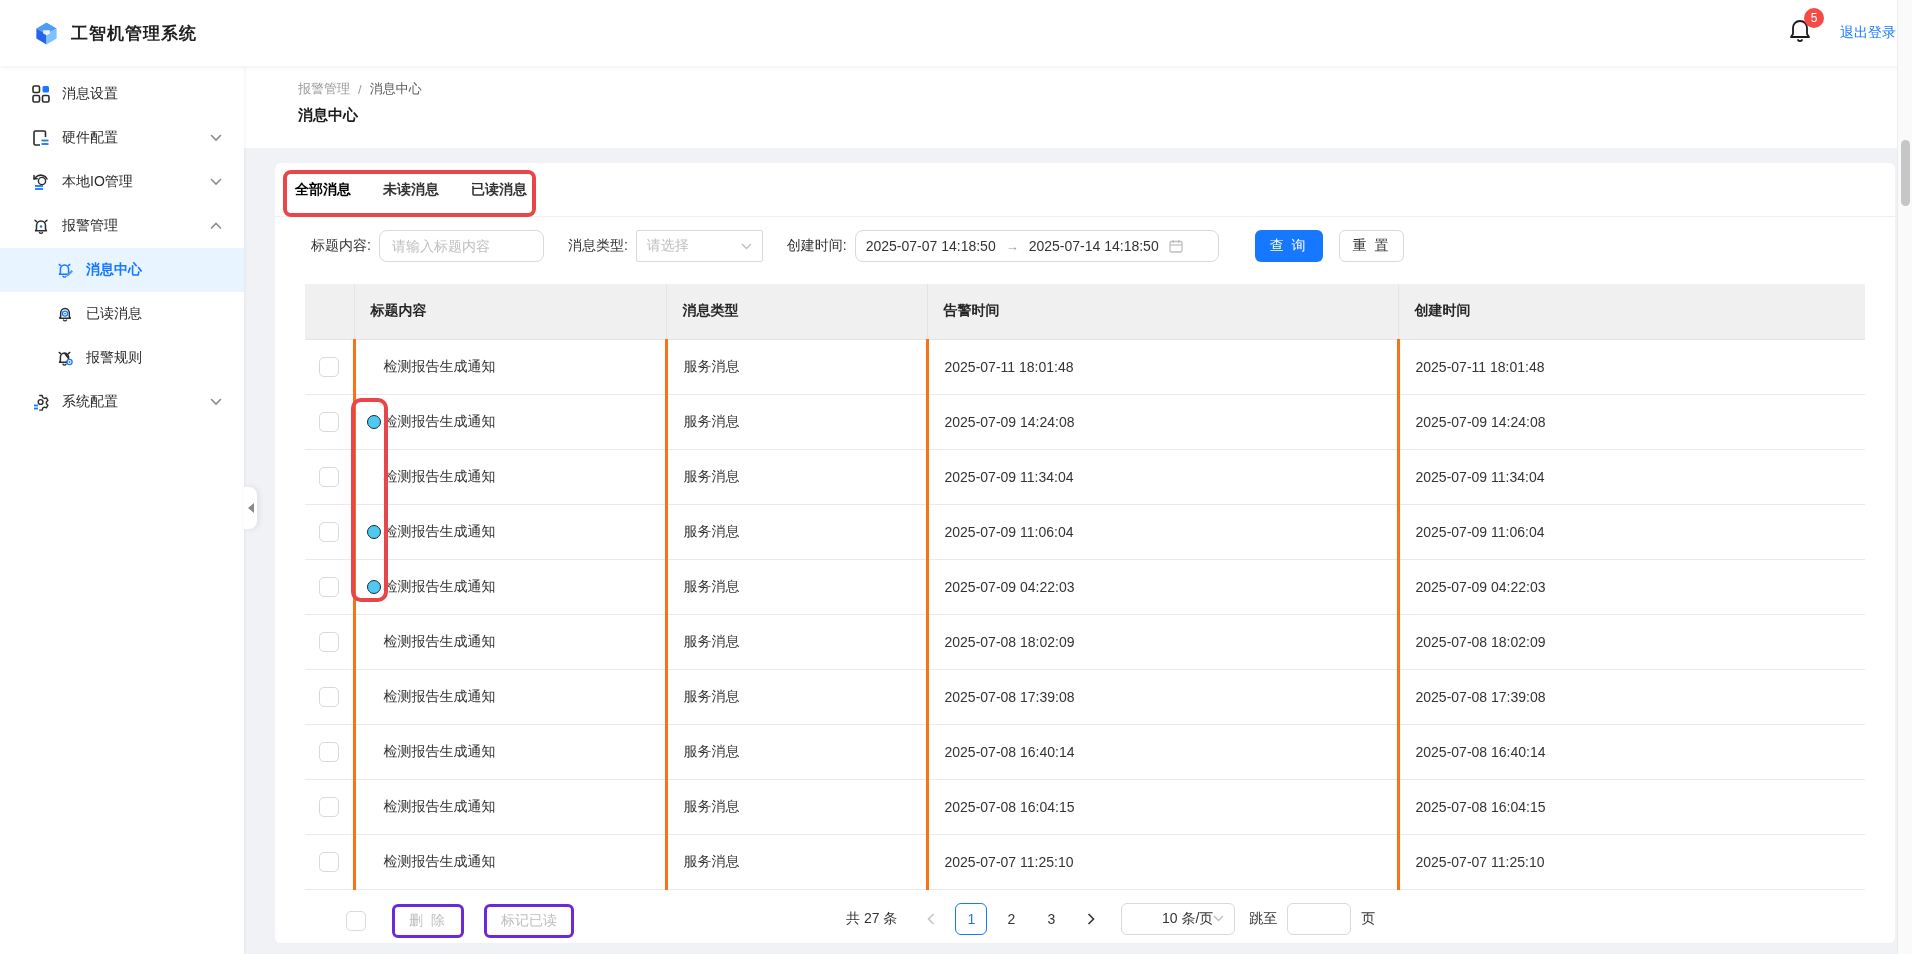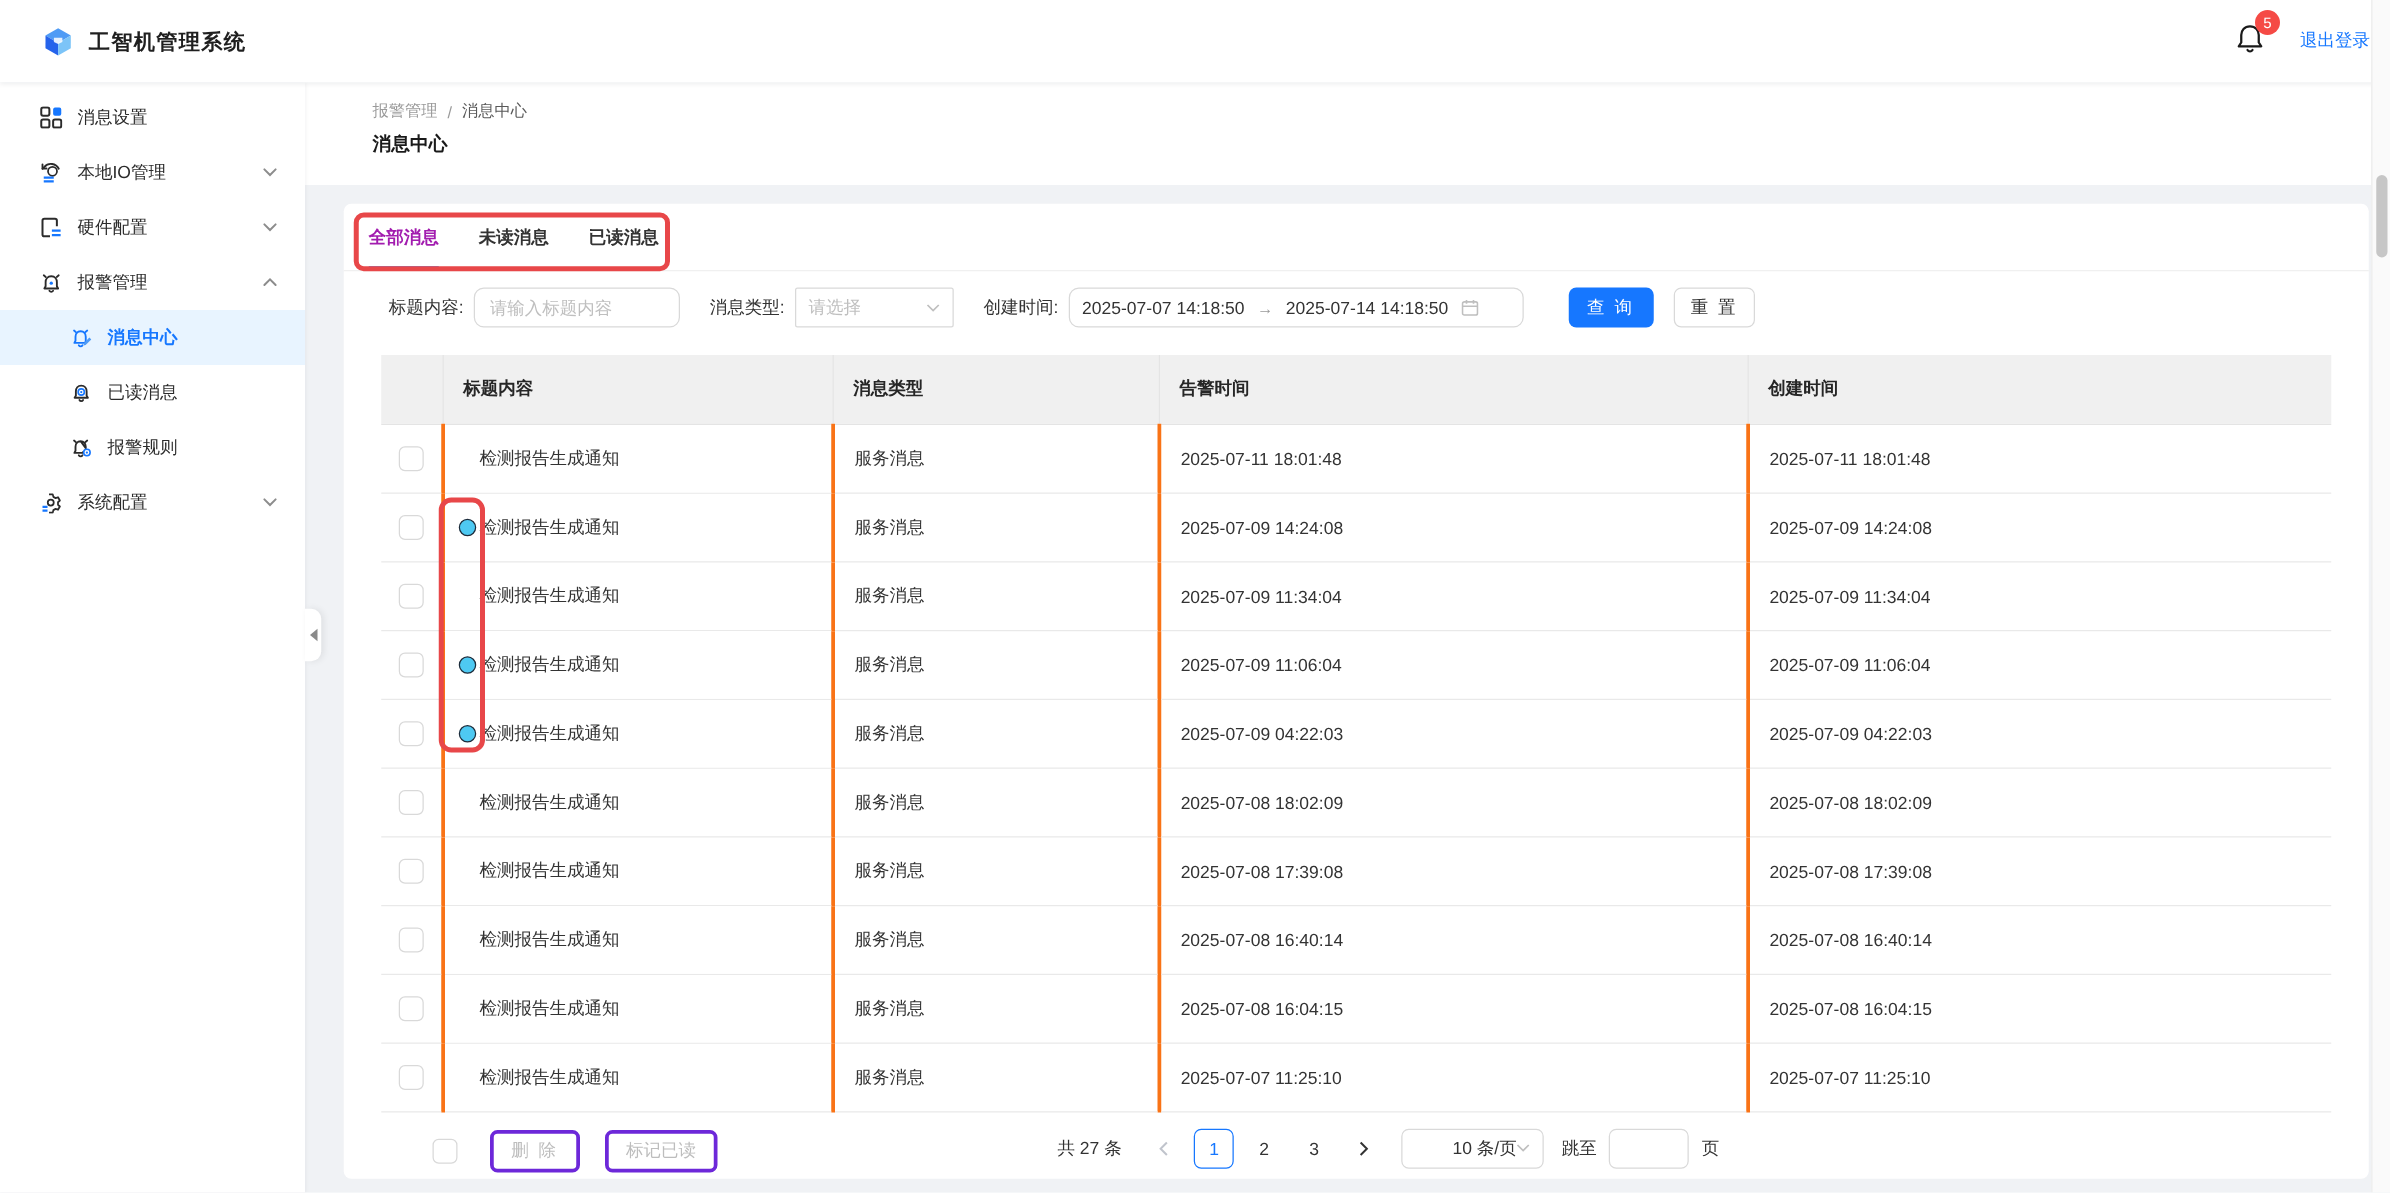--- a/index.html
+++ b/index.html
@@ -27,21 +27,21 @@
   .page-head { height:82px; background:#fff; padding:14px 0 0 54px; }
   .breadcrumb { font-size:13px; color:#9a9a9a; display:flex; gap:8px; align-items:center; }
   .breadcrumb .cur { color:#595959; }
   .page-title { margin-top:8px; font-size:15px; font-weight:bold; color:#1a1a1a; }
 
   .card { position:absolute; left:31px; top:97px; width:1620px; height:780px; background:#fff; border-radius:6px; }
 
   
   .tabbar { height:54px; border-bottom:1px solid #f0f0f0; display:flex; align-items:stretch; padding-left:20px; }
   .tab { display:flex; align-items:center; margin-right:32px; font-size:14px; font-weight:600; color:#333; cursor:pointer; border-bottom:3px solid transparent; padding-top:3px; }
-  .tab.active { color:#a21caf; border-bottom-color:#1677ff; }
+  .tab.active { color:#000000; border-bottom-color:#1677ff; }
 
   
   .filters { display:flex; align-items:center; padding:12px 0 0 36px; height:46px; }
   .f-label { font-size:14px; color:#333; margin-right:8px; }
   .f-input { width:165px; height:32px; border:1px solid #d9d9d9; border-radius:8px; padding:0 12px; font-size:14px; color:#333; outline:none; font-family:inherit; }
   .f-input::placeholder { color:#bfbfbf; }
   .f-select { width:127px; height:32px; border:1px solid #d9d9d9; border-radius:2px; display:flex; align-items:center; justify-content:space-between; padding:0 10px; color:#bfbfbf; font-size:14px; cursor:pointer; margin-right:24px; }
   .f-dates { width:364px; height:32px; border:1px solid #d9d9d9; border-radius:8px; display:flex; align-items:center; padding:0 10px; gap:10px; font-size:14px; color:#333; }
   .f-dates .arr { color:#999; font-size:13px; }
   .gap24 { width:24px; } .gap36 { width:36px; }
@@ -118,39 +118,39 @@
     <svg width="18" height="18" viewBox="0 0 18 18">
       <rect x="1" y="1" width="6.5" height="6.5" rx="1.5" fill="none" stroke="#2b2b2b" stroke-width="1.6"></rect>
       <rect x="10.5" y="1" width="6.5" height="6.5" rx="1.5" fill="#1677ff"></rect>
       <rect x="1" y="10.5" width="6.5" height="6.5" rx="1.5" fill="none" stroke="#2b2b2b" stroke-width="1.6"></rect>
       <rect x="10.5" y="10.5" width="6.5" height="6.5" rx="1.5" fill="none" stroke="#2b2b2b" stroke-width="1.6"></rect>
     </svg>
     <span>消息设置</span>
   </div>
   <div class="menu-item">
     <svg width="18" height="18" viewBox="0 0 18 18">
+      <path d="M2 7 V3.5 A1.5 1.5 0 0 1 3.5 2 H12 A1.5 1.5 0 0 1 13.5 3.5 V8" fill="none" stroke="#2b2b2b" stroke-width="1.6"></path>
+      <path d="M2 7 V14.5 A1.5 1.5 0 0 0 3.5 16 H8" fill="none" stroke="#2b2b2b" stroke-width="1.6"></path>
+      <line x1="9.5" y1="11.5" x2="16.5" y2="11.5" stroke="#1677ff" stroke-width="1.8"></line>
+      <line x1="9.5" y1="15" x2="16.5" y2="15" stroke="#1677ff" stroke-width="1.8"></line>
+    </svg>
+    <span>硬件配置</span>
+    <svg class="chev" width="12" height="8" viewBox="0 0 12 8">
+      <polyline points="1.5,1.5 6,6 10.5,1.5" fill="none" stroke="#8c8c8c" stroke-width="1.6" stroke-linecap="round"></polyline>
+    </svg>
+  </div>
+  <div class="menu-item">
+    <svg width="18" height="18" viewBox="0 0 18 18">
       <path d="M15 6 A7 7 0 0 0 3.5 4.5 L2 6" fill="none" stroke="#2b2b2b" stroke-width="1.5" stroke-linecap="round"></path>
       <path d="M2 5.8 L2 2.6 M2 5.8 L5.2 5.8" stroke="#2b2b2b" stroke-width="1.5" stroke-linecap="round" fill="none"></path>
       <circle cx="10" cy="8" r="3.6" fill="none" stroke="#2b2b2b" stroke-width="1.4"></circle>
       <line x1="3" y1="13" x2="11" y2="13" stroke="#1677ff" stroke-width="1.8"></line>
       <line x1="3" y1="16" x2="11" y2="16" stroke="#1677ff" stroke-width="1.8"></line>
     </svg>
     <span>本地IO管理</span>
-    <svg class="chev" width="12" height="8" viewBox="0 0 12 8">
-      <polyline points="1.5,1.5 6,6 10.5,1.5" fill="none" stroke="#8c8c8c" stroke-width="1.6" stroke-linecap="round"></polyline>
-    </svg>
-  </div>
-  <div class="menu-item">
-    <svg width="18" height="18" viewBox="0 0 18 18">
-      <path d="M2 7 V3.5 A1.5 1.5 0 0 1 3.5 2 H12 A1.5 1.5 0 0 1 13.5 3.5 V8" fill="none" stroke="#2b2b2b" stroke-width="1.6"></path>
-      <path d="M2 7 V14.5 A1.5 1.5 0 0 0 3.5 16 H8" fill="none" stroke="#2b2b2b" stroke-width="1.6"></path>
-      <line x1="9.5" y1="11.5" x2="16.5" y2="11.5" stroke="#1677ff" stroke-width="1.8"></line>
-      <line x1="9.5" y1="15" x2="16.5" y2="15" stroke="#1677ff" stroke-width="1.8"></line>
-    </svg>
-    <span>硬件配置</span>
     <svg class="chev" width="12" height="8" viewBox="0 0 12 8">
       <polyline points="1.5,1.5 6,6 10.5,1.5" fill="none" stroke="#8c8c8c" stroke-width="1.6" stroke-linecap="round"></polyline>
     </svg>
   </div>
   <div class="menu-item">
     <svg width="18" height="18" viewBox="0 0 18 18">
       <path d="M9 4 C6 4 4.5 6.3 4.5 8.6 V12 L3.5 13.8 H14.5 L13.5 12 V8.6 C13.5 6.3 12 4 9 4 Z" fill="none" stroke="#2b2b2b" stroke-width="1.5" stroke-linejoin="round"></path>
       <circle cx="9" cy="9.5" r="1.3" fill="#1677ff"></circle>
       <line x1="3" y1="3.2" x2="4.6" y2="4.6" stroke="#2b2b2b" stroke-width="1.4" stroke-linecap="round"></line>
       <line x1="15" y1="3.2" x2="13.4" y2="4.6" stroke="#2b2b2b" stroke-width="1.4" stroke-linecap="round"></line>

